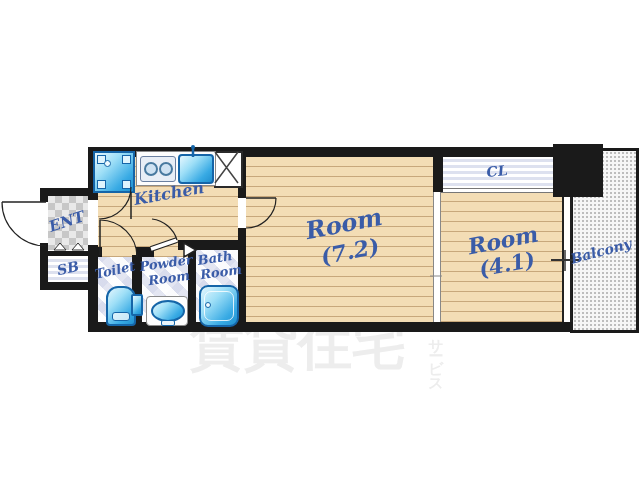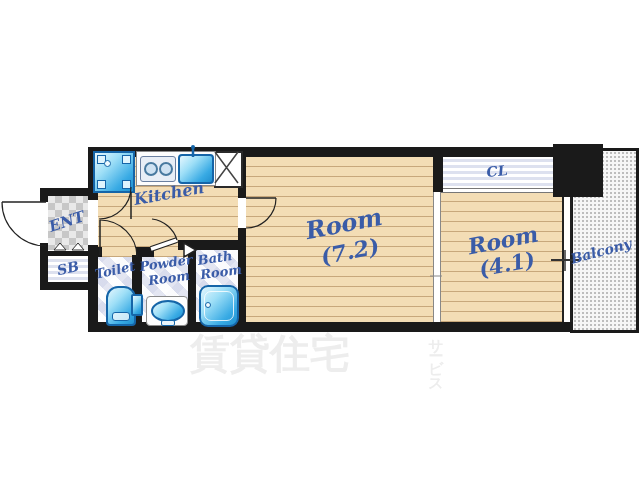--- a/index.html
+++ b/index.html
@@ -30,21 +30,21 @@
   .panel{position:absolute;z-index:7;background:#fdfdfd;border:1px solid #8a8a8a;}
   svg.overlay{position:absolute;left:0;top:0;z-index:8;}
   .wm{position:absolute;z-index:0;color:#ededed;font-family:"DejaVu Sans","Liberation Sans",sans-serif;
       font-weight:bold;}
 </style>
 </head>
 <body>
 
 <div id="stage">
 
-  <div class="wm" style="left:190px;top:326px;font-size:40px;letter-spacing:0px;">賃貸住宅</div>
+  <div class="wm" style="left:190px;top:309px;font-size:54px;letter-spacing:0px;">賃貸住宅</div>
   <div class="wm" style="left:426px;top:328px;font-size:15px;writing-mode:vertical-rl;letter-spacing:2px;">サービス</div>
 
   <div class="checker" style="left:48px;top:196px;width:40px;height:54px;"></div>
   <div class="stripes" style="left:48px;top:256px;width:42px;height:26px;"></div>
   <div class="floor-wood" style="left:98px;top:157px;width:140px;height:100px;"></div>
   <div class="floor-wood" style="left:246px;top:157px;width:187px;height:165px;"></div>
   <div class="floor-wood" style="left:440px;top:192px;width:123px;height:130px;"></div>
   <div class="stripes" style="left:441px;top:156px;width:112px;height:34px;"></div>
   <div class="water" style="left:98px;top:257px;width:34px;height:65px;"></div>
   <div class="water" style="left:142px;top:257px;width:46px;height:65px;"></div>

